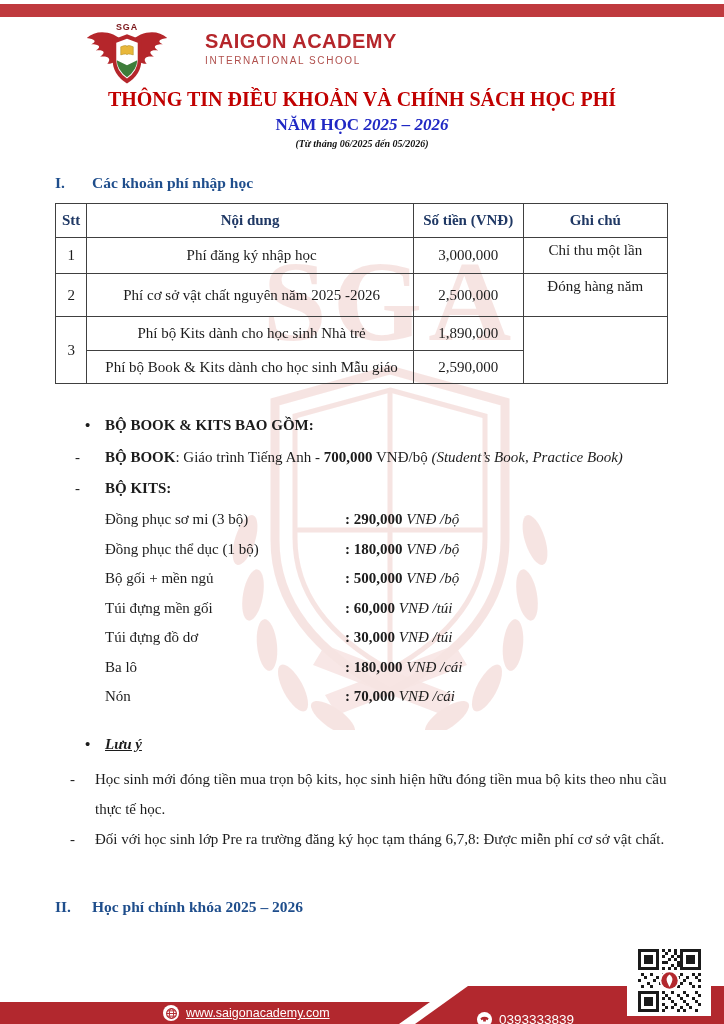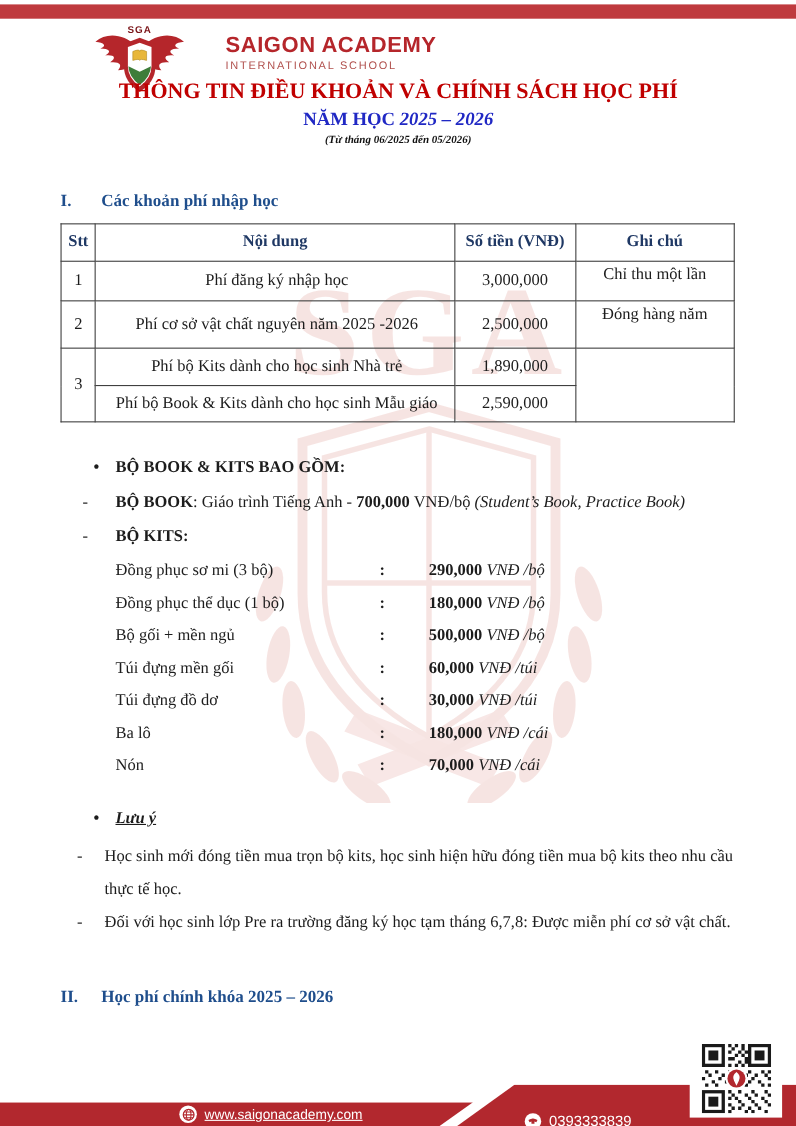--- a/index.html
+++ b/index.html
@@ -8,21 +8,21 @@
     margin:0 auto;overflow:hidden;
     font-family:"Liberation Serif","DejaVu Serif",serif;color:#1c1c1c;
   }
   
   .topbar{position:absolute;left:0;top:4px;width:724px;height:13px;background:#bf3a3e;}
   .logo-wrap{position:absolute;left:82px;top:20px;width:90px;height:60px;}
   .brand-text{position:absolute;left:205px;top:30px;font-family:"Liberation Sans","DejaVu Sans",sans-serif;}
   .brand-name{font-size:20px;font-weight:bold;color:#b5262b;letter-spacing:.5px;}
   .brand-sub{font-size:10px;color:#b04f4c;letter-spacing:1.6px;margin-top:2px;}
   
-  .title-block{position:absolute;left:0;top:72px;width:724px;text-align:center;z-index:2;}
+  .title-block{position:absolute;left:0;top:88px;width:724px;text-align:center;z-index:2;}
   .title-main{font-size:20px;font-weight:bold;color:#c00000;}
   .title-year{font-size:17px;font-weight:bold;color:#2028c4;margin-top:4px;}
   .title-year .yr{font-style:italic;}
   .title-range{font-size:10px;font-weight:bold;font-style:italic;color:#111;margin-top:3px;}
   
   .watermark{position:absolute;left:175px;top:240px;width:430px;height:490px;opacity:.13;z-index:0;pointer-events:none;}
   
   .content{position:absolute;left:55px;top:0;width:613px;z-index:1;}
   .sec-heading{position:absolute;display:flex;font-size:15.5px;font-weight:bold;color:#1f4e8c;}
   .sec-heading .num{width:37px;}
@@ -37,21 +37,21 @@
   .bullet-line{position:absolute;left:0;display:flex;font-size:15px;}
   .bullet-dot{width:20px;margin-left:30px;font-weight:bold;}
   .bullet-dash{width:30px;margin-left:20px;}
   .bi{font-weight:bold;}
   .b{font-weight:bold;}
   .i{font-style:italic;}
   .kit-list{position:absolute;left:50px;top:505px;width:520px;}
   .kit-row{display:flex;height:29.5px;align-items:center;font-size:15px;}
   .kit-label{width:240px;}
   .kit-colon{font-weight:bold;white-space:pre;}
-  .kit-price{font-weight:bold;margin-left:36px;}
+  .kit-price{font-weight:bold;}
   .kit-unit{white-space:pre;font-style:italic;}
   .notes{position:absolute;left:0;top:736px;width:613px;font-size:15px;}
   .note-head{display:flex;height:28px;}
   .note-head .lbl{font-weight:bold;font-style:italic;text-decoration:underline;}
   .note-item{display:flex;line-height:30px;}
   .note-item .dash{width:25px;margin-left:15px;}
   .note-item .txt{width:573px;}
   
   .band-left{position:absolute;left:0;top:1002px;width:430px;height:22px;background:#b2282e;
     clip-path:polygon(0 0,100% 0,calc(100% - 31px) 100%,0 100%);z-index:2;}

